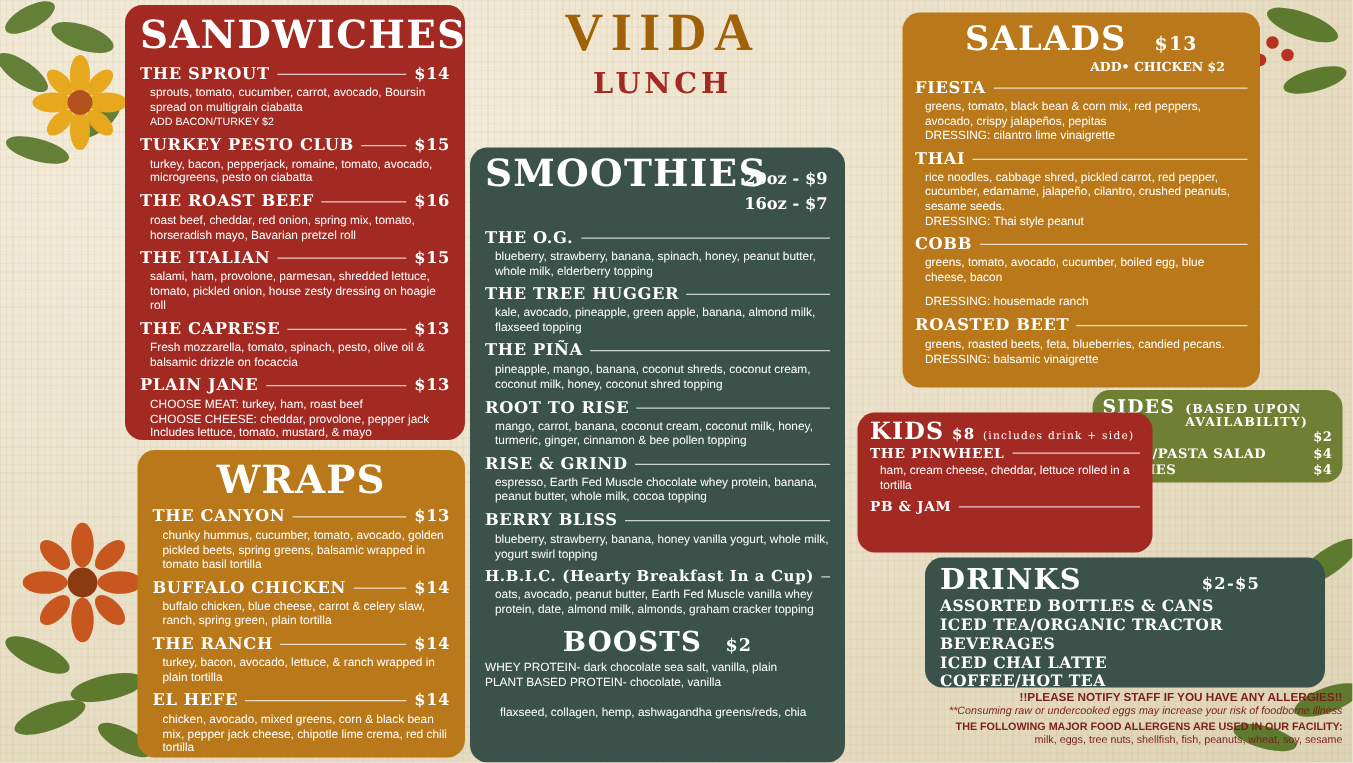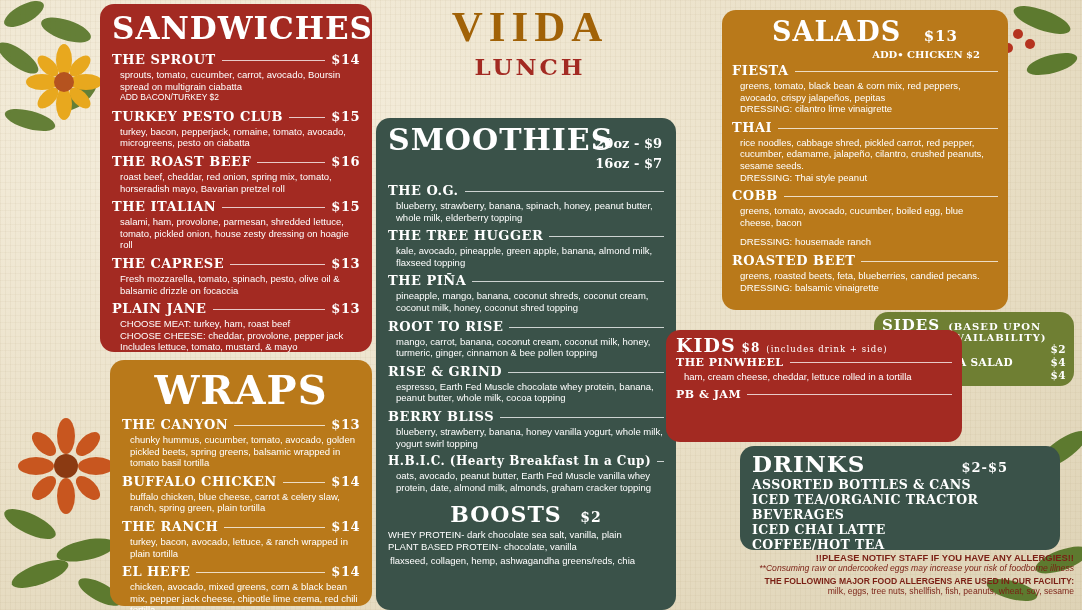--- a/index.html
+++ b/index.html
@@ -43,42 +43,42 @@
   .item-name .pr { white-space:nowrap; }
   .desc { font-size:9.5px; line-height:11.6px; padding-left:8px; margin:2px 0 5px 0; }
   .nopad { padding-left:0; }
 
   
   #sandwiches { left:100px; top:4px; width:272px; height:348px; padding:4px 12px 6px 12px; }
   #sandwiches .hdr { font-size:31px; margin:2px 0 6px 0; }
 
   
   #wraps { left:110px; top:360px; width:262px; height:246px; padding:4px 12px; }
-  #wraps .hdr { font-size:40px; margin:2px 0 4px 0; }
+  #wraps .hdr { font-size:31px; margin:2px 0 4px 0; }
 
   
   #smoothies { left:376px; top:118px; width:300px; height:492px; padding:0 12px; }
   #smoothies .hdr { font-size:30px; margin:4px 0 2px 0; text-align:left; }
   #smoothies .price-col { position:absolute; right:14px; top:16px; text-align:left; font-family:"DejaVu Serif",serif; font-size:13px; line-height:20px; font-weight:bold; }
 
   
   .boosts-hdr { font-family:"DejaVu Serif",serif; font-weight:bold; font-size:22px; text-align:center; margin:8px 0 2px 0; letter-spacing:1px;}
 
   
   #salads { left:722px; top:10px; width:286px; height:300px; padding:4px 10px; }
   #salads .hdr { font-size:27px; margin:2px 0 2px 0; }
 
   
   #sides { left:874px; top:312px; width:200px; height:74px; padding:4px 8px; }
   #sides .hdr { font-size:15px; text-align:left; }
   .side-row { display:flex; font-size:10.5px; font-family:"DejaVu Serif",serif; font-weight:bold; letter-spacing:.4px; line-height:13px;}
   .side-row .nm { flex:1; }
 
   
-  #kids { left:666px; top:330px; width:296px; height:112px; padding:4px 10px; }
+  #kids { left:686px; top:330px; width:236px; height:112px; padding:4px 10px; }
   #kids .hdr { font-size:19px; text-align:left; }
 
   
   #drinks { left:740px; top:446px; width:320px; height:104px; padding:4px 12px; }
   #drinks .hdr { font-size:23px; text-align:left; }
   .drink-line { font-family:"DejaVu Serif",serif; font-weight:bold; font-size:12.5px; letter-spacing:.4px; line-height:15px; }
 
   
   #allergens { position:absolute; left:718px; top:552px; width:356px; text-align:right; color:#7a1f14; }
   #allergens .l1 { font-size:9.4px; font-weight:bold; }
@@ -334,21 +334,21 @@
     </div>
   </div>
 
   <div>
     <div class="boosts-hdr">
       <span>BOOSTS</span>
       <span style="font-size:14px;margin-left:10px">$2</span>
     </div>
     <div class="desc center nopad" style="margin:0">WHEY PROTEIN- dark chocolate sea salt, vanilla, plain</div>
     <div class="desc center nopad" style="margin:0">PLANT BASED PROTEIN- chocolate, vanilla</div>
-    <div class="desc center nopad" style="margin:2px">flaxseed, collagen, hemp, ashwagandha  greens/reds, chia</div>
+    <div class="desc center nopad" style="margin:12px">flaxseed, collagen, hemp, ashwagandha  greens/reds, chia</div>
   </div>
 </div>
 
 <div class="panel gold" id="salads">
   <div class="hdr">
     <span>SALADS</span>
     <span style="font-size:15px;margin-left:12px">$13</span>
   </div>
   <div style="text-align:right;font-family:'DejaVu Serif',serif;font-weight:bold;font-size:10px;margin:0 18px 3px 0">ADD• CHICKEN $2</div>
 

